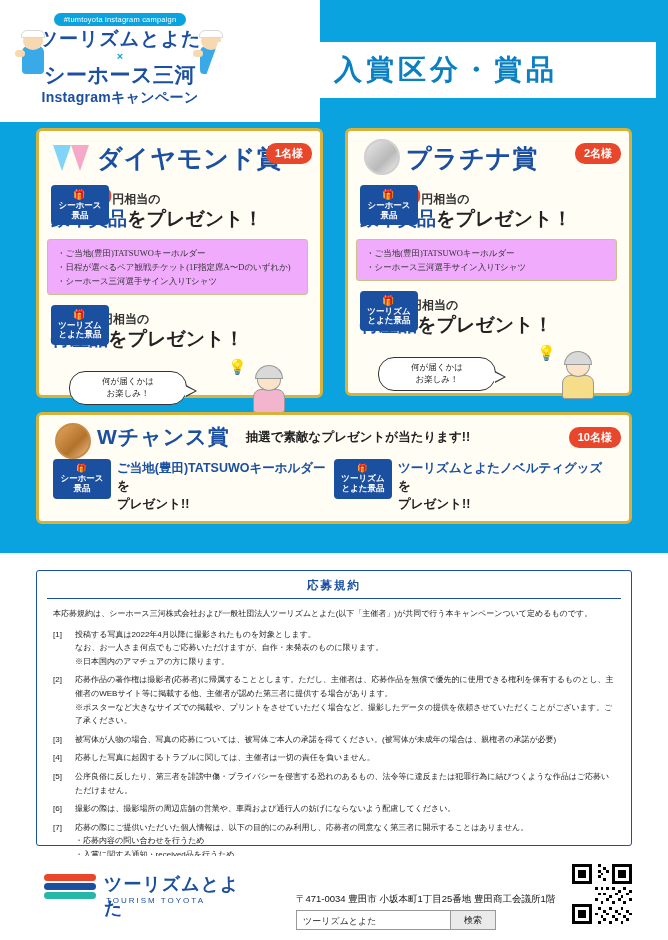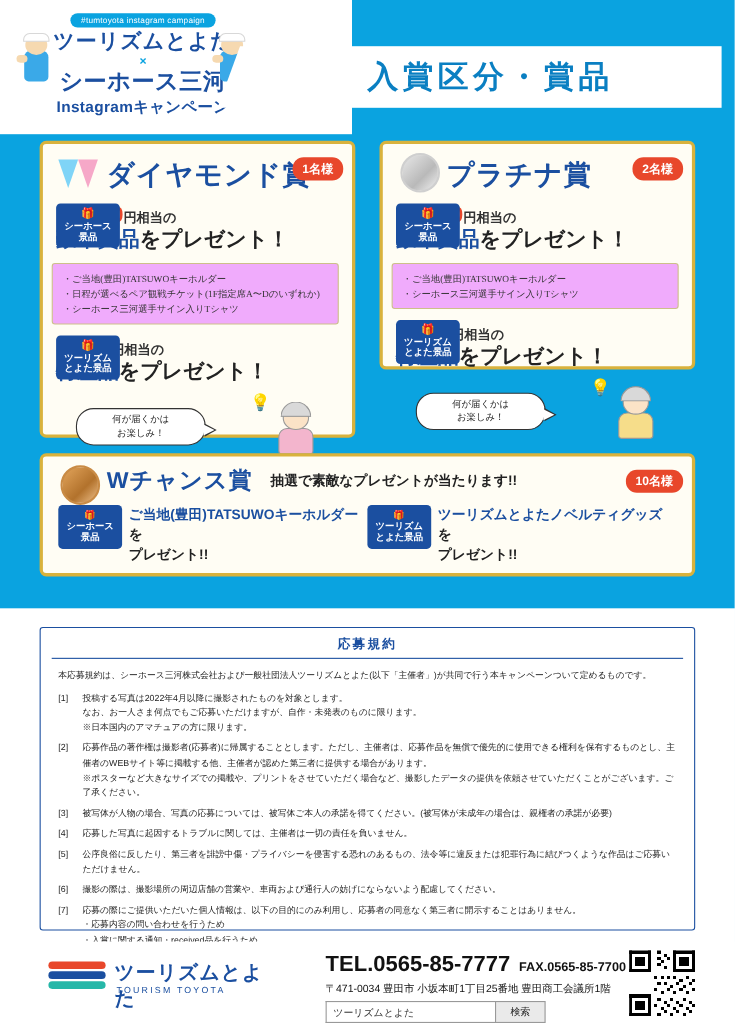--- a/index.html
+++ b/index.html
@@ -15,21 +15,21 @@
   .top-band {
     position: absolute; left: 0; top: 0; width: 668px; height: 553px;
     background: #0aa3e0;
   }
   .top-band:before {
     content: ""; position: absolute; left: 0; top: 0; width: 320px; height: 122px;
     background: #ffffff;
     border-bottom-right-radius: 0;
   }
   .logo-block {
-    position: absolute; left: 14px; top: 8px; width: 232px; height: 106px;
+    position: absolute; left: 4px; top: 8px; width: 232px; height: 106px;
     text-align: center;
   }
   .hashtag {
     display: inline-block;
     background: #0aa3e0; color: #ffffff;
     font-size: 7.5px; letter-spacing: .2px;
     padding: 2px 10px; border-radius: 8px; margin-top: 2px;
   }
   .logo-line1 {
     font-size: 19px; font-weight: bold; color: #1b4fa0; letter-spacing: 1px;
@@ -74,21 +74,21 @@
   }
 
   
   .card {
     position: absolute;
     background: #fffdf4;
     border: 3px solid #d9b23c;
     border-radius: 6px;
   }
   .card-diamond { left: 36px; top: 128px; width: 287px; height: 270px; }
-  .card-platinum { left: 345px; top: 128px; width: 287px; height: 208px; }
+  .card-platinum { left: 345px; top: 128px; width: 287px; height: 268px; }
   .card-w { left: 36px; top: 412px; width: 596px; height: 112px; }
 
   .card-head {
     position: relative; height: 54px; display: flex; align-items: center;
     padding-left: 58px;
   }
   .card-title {
     font-size: 25px; font-weight: bold; color: #1b4fa0; letter-spacing: 1px;
   }
   .badge-count {
@@ -476,23 +476,20 @@
     <div class="foot-logo">
       <div class="wave">
         <span class="w1"></span>
           <span class="w2"></span>
           <span class="w3"></span>
       </div>
       <div class="foot-name">ツーリズムとよた</div>
       <div class="foot-sub">TOURISM TOYOTA</div>
     </div>
 
-    <div class="tel-line">
-      <span>TEL.0565-85-7777</span><span class="fax">FAX.0565-85-7700</span>
-    </div>
     <div class="addr">〒471-0034 豊田市 小坂本町1丁目25番地 豊田商工会議所1階</div>
 
     <div class="search-box">
       <div class="search-input">ツーリズムとよた</div>
       <div class="search-btn">検索</div>
     </div>
 
     <div class="qr">
       <svg width="60" height="60" viewBox="0 0 21 21" shape-rendering="crispEdges">
         <rect width="21" height="21" fill="#fff"></rect>

